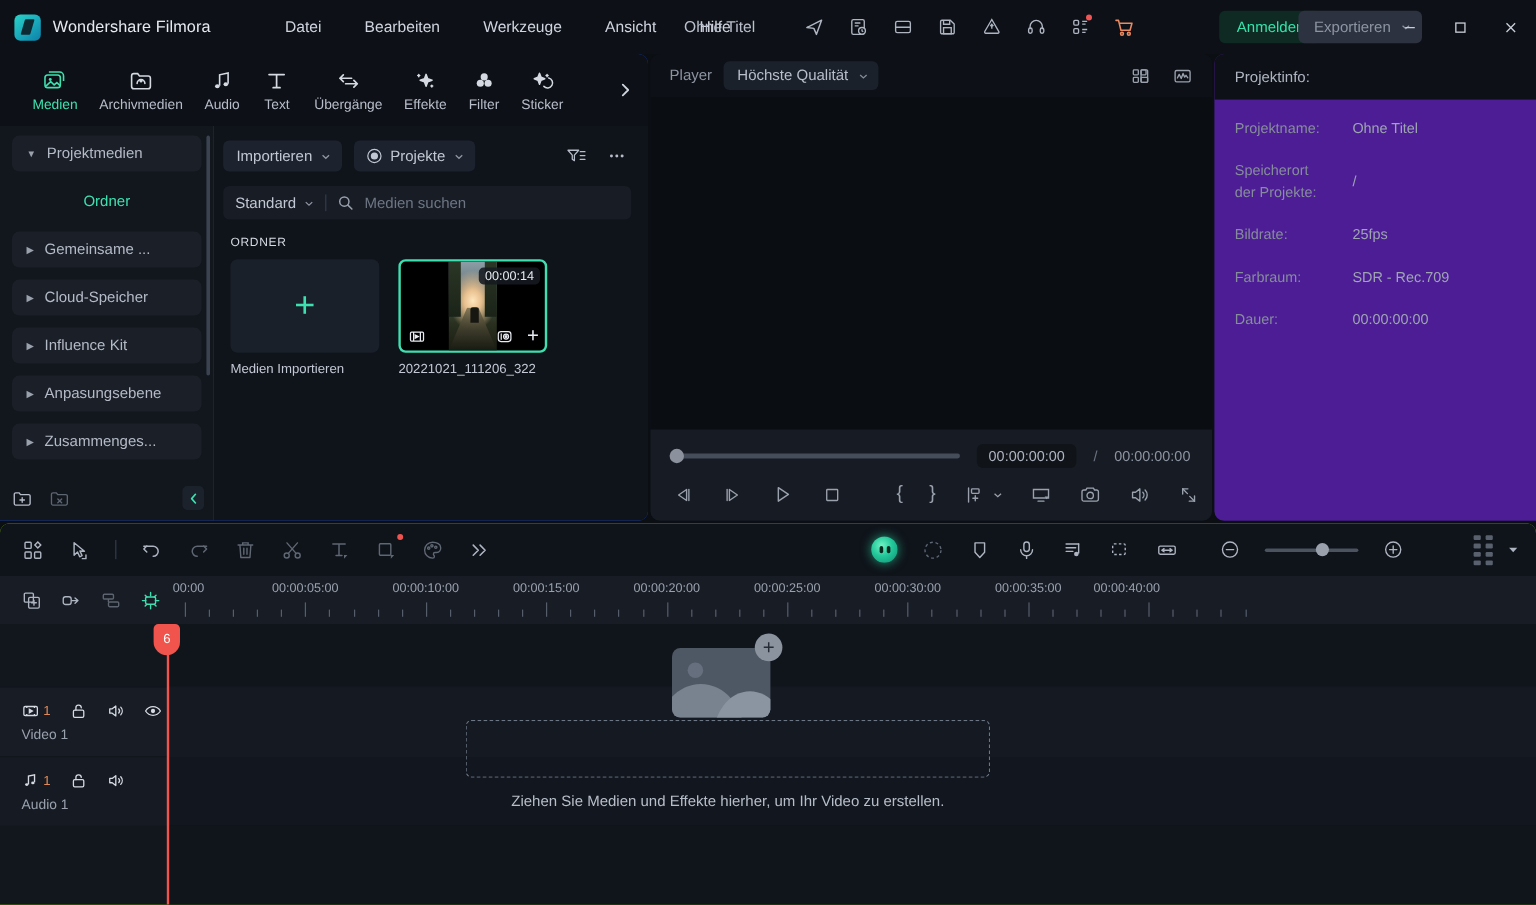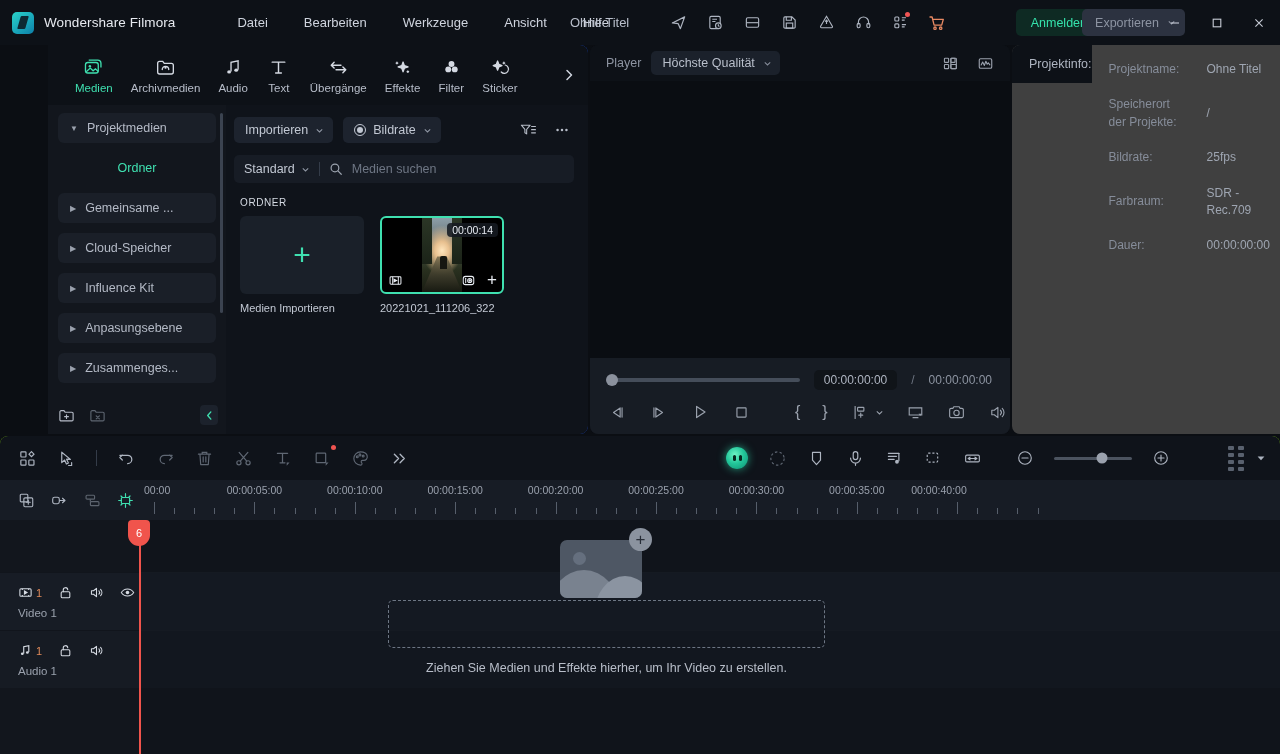--- a/index.html
+++ b/index.html
@@ -80,21 +80,20 @@
   
   .mainrow { flex: 1 1 auto; display: flex; min-height: 0; }
 
   
   .leftpanel {
     width: 540px; flex: 0 0 540px;
     background: #1d4ed8;
     display: flex; flex-direction: column;
     border-radius: 0 8px 8px 0;
     overflow: hidden;
-    margin-left: 48px;
   }
   .navrow {
     height: 60px; flex: 0 0 60px;
     background: #0d1117;
     display: flex; align-items: center;
     padding: 0 6px 0 18px;
     position: relative;
   }
   .navitem {
     display: flex; flex-direction: column; align-items: center; gap: 3px;
@@ -277,23 +276,23 @@
   .tcsep { font-size: 12px; color: #6d7481; }
   .tctotal { font-size: 12px; color: #8d94a1; }
   .ctlrow { display: flex; align-items: center; height: 40px; gap: 22px; }
   .ctl { color: #9aa1ad; cursor: pointer; display: flex; align-items: center; }
   .ctl-spacer { flex: 1 1 auto; }
   .brace { font-size: 16px; color: #9aa1ad; cursor: pointer; }
 
   
   .rightpanel {
     width: 268px; flex: 0 0 268px;
-    background: #404040;
+    background: #4c1d95;
     border-radius: 8px 0 0 8px;
-    display: flex; flex-direction: row;
+    display: flex; flex-direction: column;
     overflow: hidden;
   }
   .ri-head {
     height: 38px; flex: 0 0 38px;
     background: #0d1117;
     display: flex; align-items: center; padding-left: 17px;
     font-size: 12.5px; color: #aeb5c1;
   }
   .ri-body { padding: 16px 0 0 17px; }
   .ri-row { display: flex; margin-bottom: 18px; align-items: center; }
@@ -684,21 +683,21 @@
             <div class="btn-pill">
               <span>Importieren</span>
               <svg class="cv" width="9" height="9" viewBox="0 0 10 10" fill="none" stroke="currentColor" stroke-width="1.2">
                   <path d="M2 3.8 5 6.6 8 3.8"></path>
                 </svg>
             </div>
             <div class="btn-pill">
               <span class="recdot">
                   <i></i>
                 </span>
-              <span>Bildrate</span>
+              <span>Projekte</span>
               <svg class="cv" width="9" height="9" viewBox="0 0 10 10" fill="none" stroke="currentColor" stroke-width="1.2">
                   <path d="M2 3.8 5 6.6 8 3.8"></path>
                 </svg>
             </div>
             <div class="ib-spacer"></div>
             <span class="ib-ic">
               <svg width="18" height="16" viewBox="0 0 20 18" fill="none" stroke="currentColor" stroke-width="1.2">
                   <path d="M2.5 3.6h10l-4 4.6v5.2l-2-1.3V8.2l-4-4.6Z" stroke-linejoin="round"></path>
                   <path d="M14 5h4.4M14 8.6h4.4M14 12.2h4.4" stroke-linecap="round"></path>
                 </svg>

